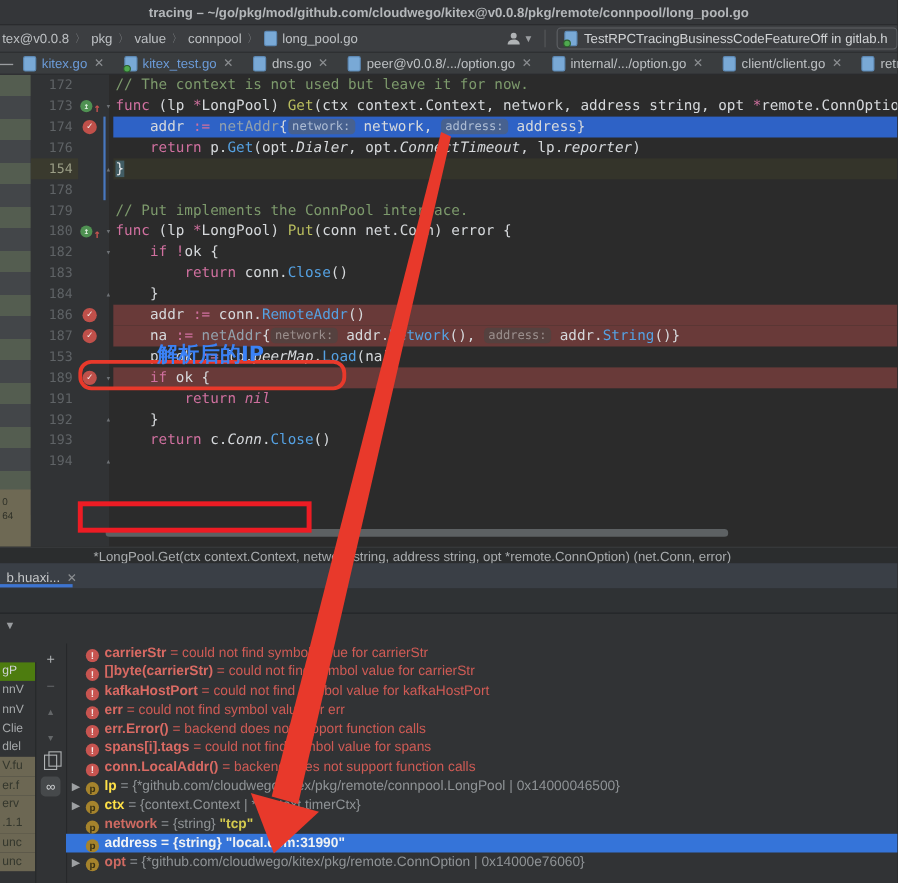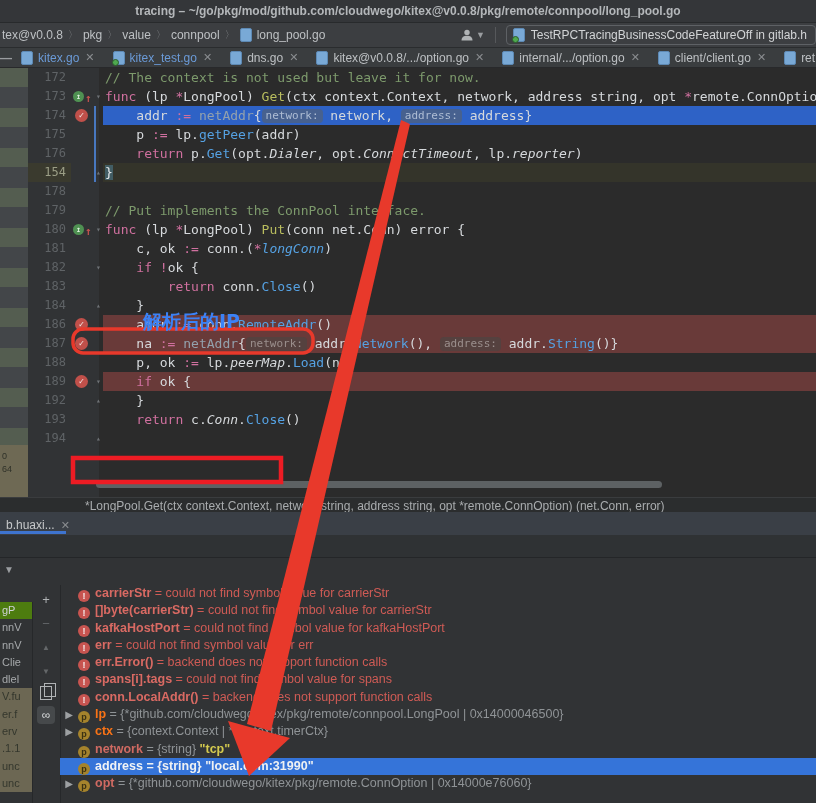--- a/index.html
+++ b/index.html
@@ -110,21 +110,21 @@
   .vrow{height:17.3px;line-height:17.3px;white-space:nowrap;overflow:hidden;padding-left:0}
   .vrow.sel{background:#3574d9}
   .chev{display:inline-block;width:18px;text-align:center;color:#9da0a2;font-size:10px}
   .nochev{display:inline-block;width:18px}
   .eico{display:inline-block;width:12px;height:12px;border-radius:50%;background:#c75450;color:#f4e9e8;
         font-size:9px;line-height:12px;text-align:center;font-weight:bold;vertical-align:-2px;margin-right:5px}
   .pico{display:inline-block;width:12px;height:12px;border-radius:50%;background:#a5832c;color:#3a3113;
         font-size:9px;line-height:12px;text-align:center;font-weight:bold;vertical-align:-2px;margin-right:5px}
   .v-ename{color:#d96a63;font-weight:bold}
   .v-emsg{color:#cf5b55}
-  .v-gray{color:#f97316;font-weight:bold}
+  .v-gray{color:#fde047;font-weight:bold}
   .v-salmon{color:#cf6a62;font-weight:bold}
   .v-white{color:#f2f4f6;font-weight:bold}
   .v-val{color:#8f9396}
   .v-str{color:#d3c94e;font-weight:bold}
   .v-valw{color:#eef1f3;font-weight:bold}
 
   
   #overlay{left:0;top:0;width:816px;height:803px;pointer-events:none;z-index:50}
   #cnlabel{position:absolute;left:143px;top:309px;font-size:19px;font-weight:bold;color:#3b82f6;
            font-family:"DejaVu Sans",sans-serif}
@@ -181,21 +181,21 @@
         <span class="lbl">kitex_test.go</span>
         <span class="x">✕</span>
       </div>
       <div class="tab c-plain">
         <span class="goicon"></span>
         <span class="lbl">dns.go</span>
         <span class="x">✕</span>
       </div>
       <div class="tab c-plain">
         <span class="goicon"></span>
-        <span class="lbl">kitex@v0.0.8/.../option.go</span>
+        <span class="lbl">peer@v0.0.8/.../option.go</span>
         <span class="x">✕</span>
       </div>
       <div class="tab c-plain">
         <span class="goicon"></span>
         <span class="lbl">internal/.../option.go</span>
         <span class="x">✕</span>
       </div>
       <div class="tab c-plain">
         <span class="goicon"></span>
         <span class="lbl">client/client.go</span>
@@ -236,26 +236,20 @@
       </div>
       <div class="row">
         <span class="num">174</span>
         <span class="gic">
           <span class="bpdot">✓</span>
         </span>
         <span class="fold"></span>
         <span class="code bg-exec"><span class="tok-pl">    addr </span><span class="tok-op">:=</span><span class="tok-pl"> </span><span class="tok-dim">netAddr</span><span class="tok-pl">{</span><span class="pill">network:</span><span class="tok-pl"> network, </span><span class="pill">address:</span><span class="tok-pl"> address}</span></span>
       </div>
       <div class="row">
-        <span class="num">175</span>
-        <span class="gic"></span>
-        <span class="fold"></span>
-        <span class="code"><span class="tok-pl">    p </span><span class="tok-op">:=</span><span class="tok-pl"> lp.</span><span class="tok-fc">getPeer</span><span class="tok-pl">(addr)</span></span>
-      </div>
-      <div class="row">
         <span class="num">176</span>
         <span class="gic"></span>
         <span class="fold"></span>
         <span class="code"><span class="tok-pl">    </span><span class="tok-kw">return</span><span class="tok-pl"> p.</span><span class="tok-fc">Get</span><span class="tok-pl">(opt.</span><span class="tok-it">Dialer</span><span class="tok-pl">, opt.</span><span class="tok-it">ConnectTimeout</span><span class="tok-pl">, lp.</span><span class="tok-it">reporter</span><span class="tok-pl">)</span></span>
       </div>
       <div class="row">
         <span class="num hl">154</span>
         <span class="gic"></span>
         <span class="fold">▴</span>
         <span class="code bg-caret"><span class="tok-br">}</span></span>
@@ -277,26 +271,20 @@
         <span class="gic">
           <span class="impl">
             <span class="o">↥</span>
             <span class="up">↑</span>
           </span>
         </span>
         <span class="fold">▾</span>
         <span class="code"><span class="tok-kw">func</span><span class="tok-pl"> (lp </span><span class="tok-op">*</span><span class="tok-pl">LongPool) </span><span class="tok-fd">Put</span><span class="tok-pl">(conn net.Conn) error {</span></span>
       </div>
       <div class="row">
-        <span class="num">181</span>
-        <span class="gic"></span>
-        <span class="fold"></span>
-        <span class="code"><span class="tok-pl">    c, ok </span><span class="tok-op">:=</span><span class="tok-pl"> conn.(</span><span class="tok-op">*</span><span class="tok-ty">longConn</span><span class="tok-pl">)</span></span>
-      </div>
-      <div class="row">
         <span class="num">182</span>
         <span class="gic"></span>
         <span class="fold">▾</span>
         <span class="code"><span class="tok-pl">    </span><span class="tok-kw">if</span><span class="tok-pl"> </span><span class="tok-op">!</span><span class="tok-pl">ok {</span></span>
       </div>
       <div class="row">
         <span class="num">183</span>
         <span class="gic"></span>
         <span class="fold"></span>
         <span class="code"><span class="tok-pl">        </span><span class="tok-kw">return</span><span class="tok-pl"> conn.</span><span class="tok-fc">Close</span><span class="tok-pl">()</span></span>
@@ -317,32 +305,38 @@
       </div>
       <div class="row">
         <span class="num">187</span>
         <span class="gic">
           <span class="bpdot">✓</span>
         </span>
         <span class="fold"></span>
         <span class="code bg-bp"><span class="tok-pl">    na </span><span class="tok-op">:=</span><span class="tok-pl"> </span><span class="tok-dim">netAddr</span><span class="tok-pl">{</span><span class="pill">network:</span><span class="tok-pl"> addr.</span><span class="tok-fc">Network</span><span class="tok-pl">(), </span><span class="pill">address:</span><span class="tok-pl"> addr.</span><span class="tok-fc">String</span><span class="tok-pl">()}</span></span>
       </div>
       <div class="row">
-        <span class="num">188</span>
+        <span class="num">153</span>
         <span class="gic"></span>
         <span class="fold"></span>
         <span class="code"><span class="tok-pl">    p, ok </span><span class="tok-op">:=</span><span class="tok-pl"> lp.</span><span class="tok-it">peerMap</span><span class="tok-pl">.</span><span class="tok-fc">Load</span><span class="tok-pl">(na)</span></span>
       </div>
       <div class="row">
         <span class="num">189</span>
         <span class="gic">
           <span class="bpdot">✓</span>
         </span>
         <span class="fold">▾</span>
         <span class="code bg-bp"><span class="tok-pl">    </span><span class="tok-kw">if</span><span class="tok-pl"> ok {</span></span>
+      </div>
+      <div class="row">
+        <span class="num">191</span>
+        <span class="gic"></span>
+        <span class="fold"></span>
+        <span class="code"><span class="tok-pl">        </span><span class="tok-kw">return</span><span class="tok-kwi"> nil</span></span>
       </div>
       <div class="row">
         <span class="num">192</span>
         <span class="gic"></span>
         <span class="fold">▴</span>
         <span class="code"><span class="tok-pl">    }</span></span>
       </div>
       <div class="row">
         <span class="num">193</span>
         <span class="gic"></span>

